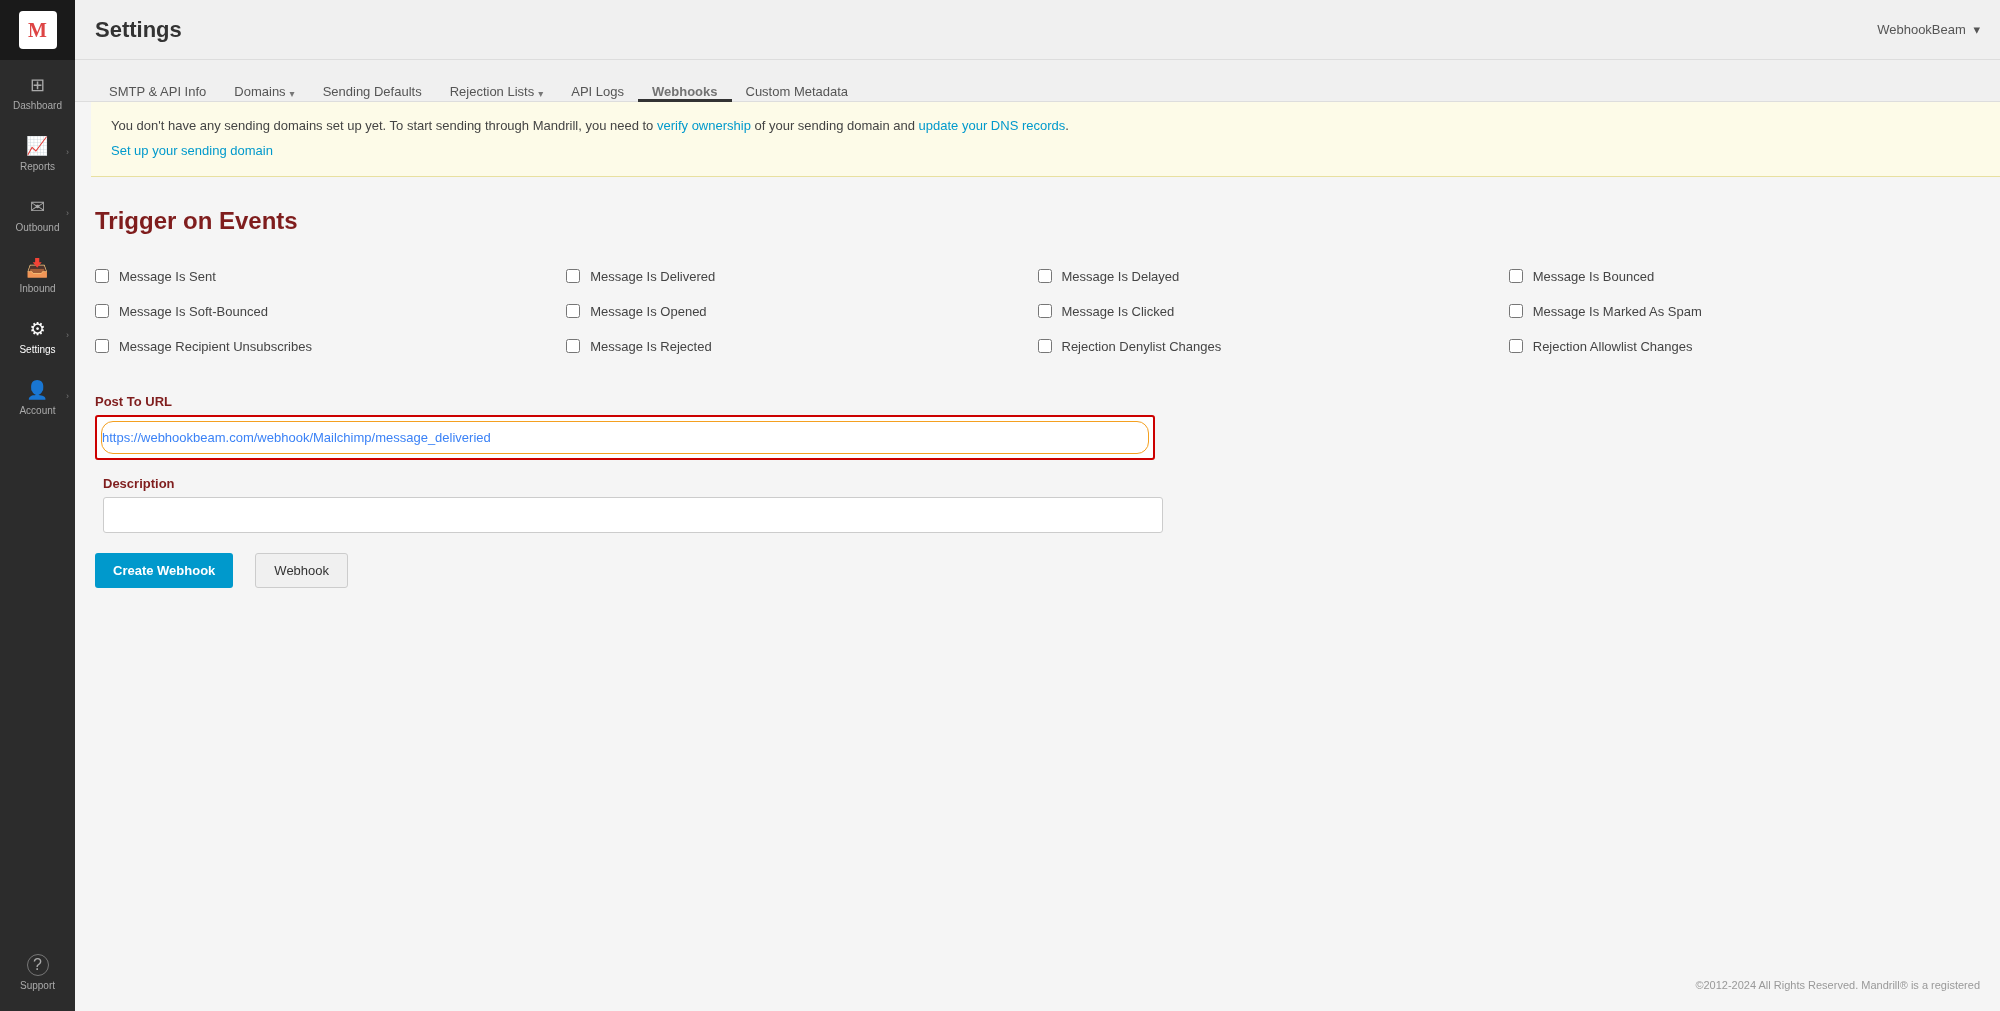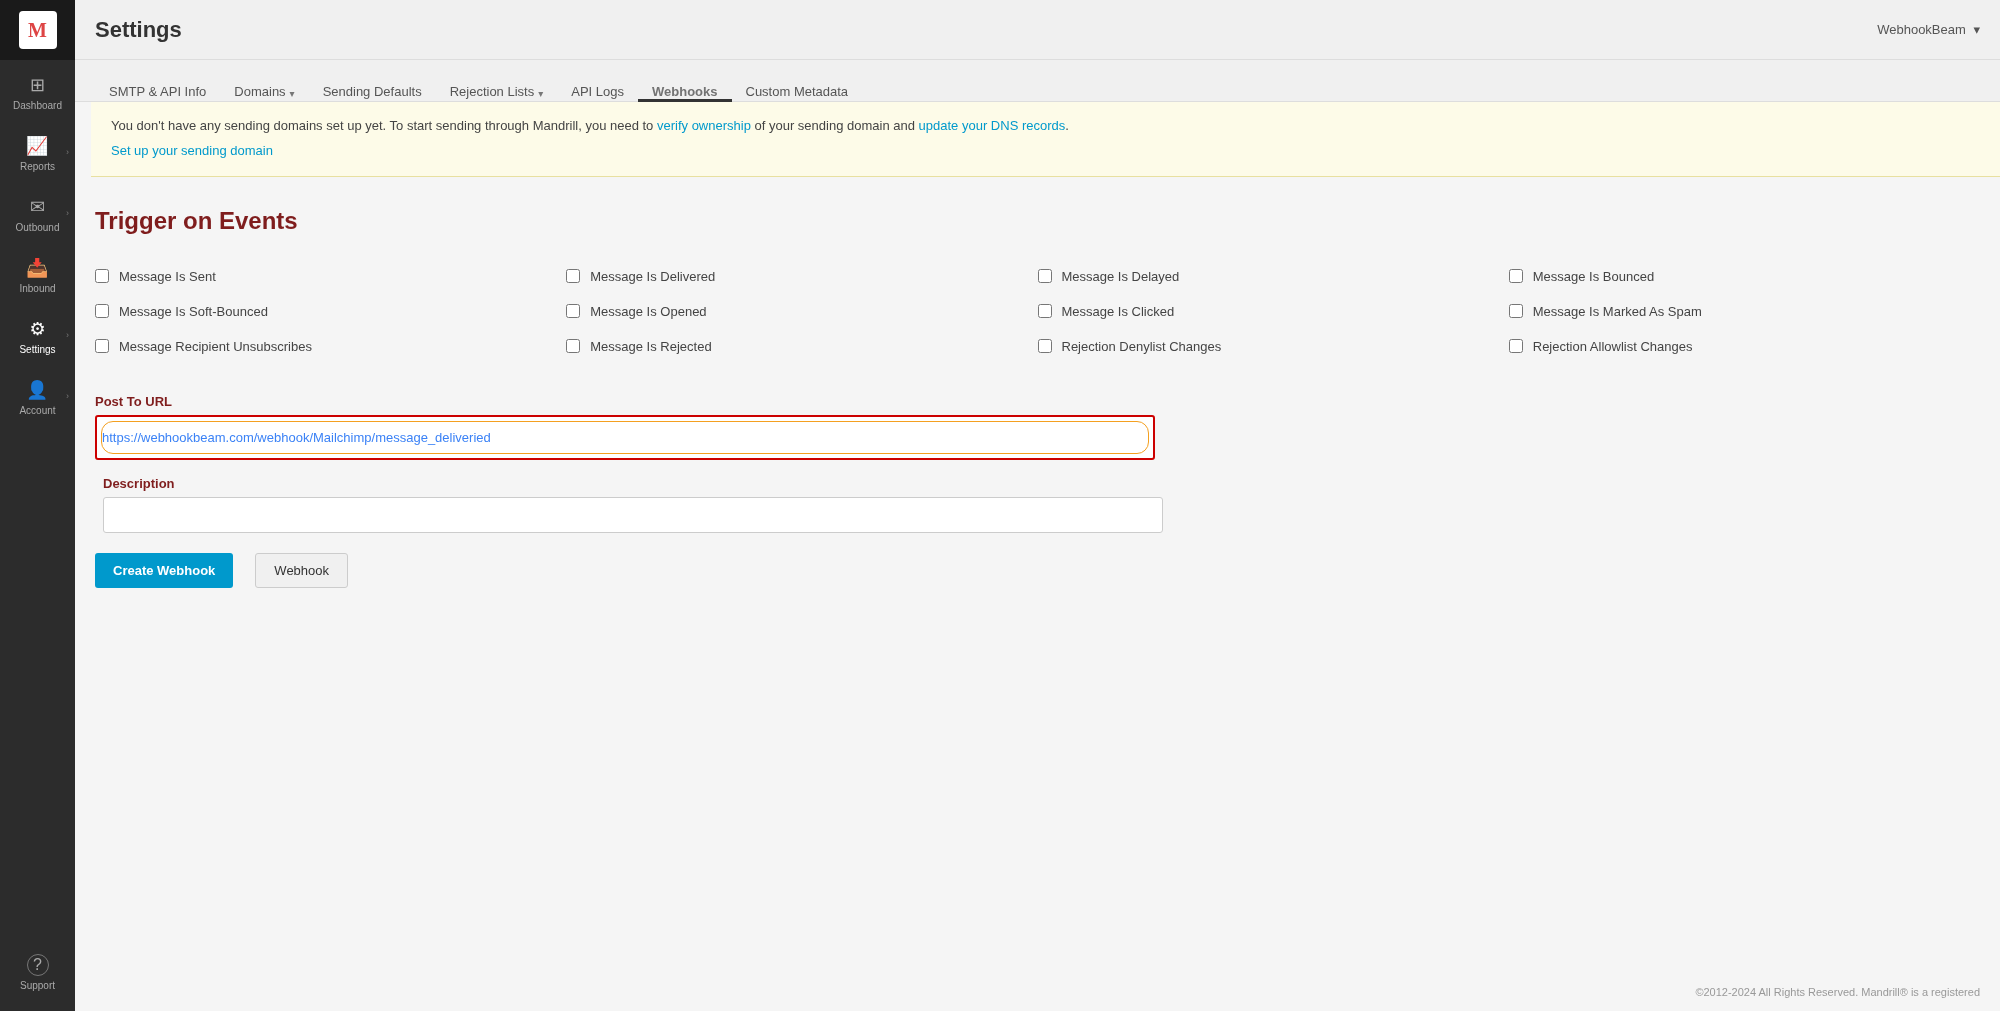--- a/index.html
+++ b/index.html
@@ -237,21 +237,21 @@
       border: 1px solid #ccc;
       padding: 9px 18px;
       border-radius: 3px;
       font-size: 13px;
       cursor: pointer;
     }
 
     
     .footer {
       position: fixed;
-      bottom: 5px;
+      bottom: 12px;
       right: 0;
       padding: 8px 20px;
       font-size: 11px;
       color: #999;
       background: #f5f5f5;
     }
 
     
     .url-wrapper {
       max-width: 1060px;

